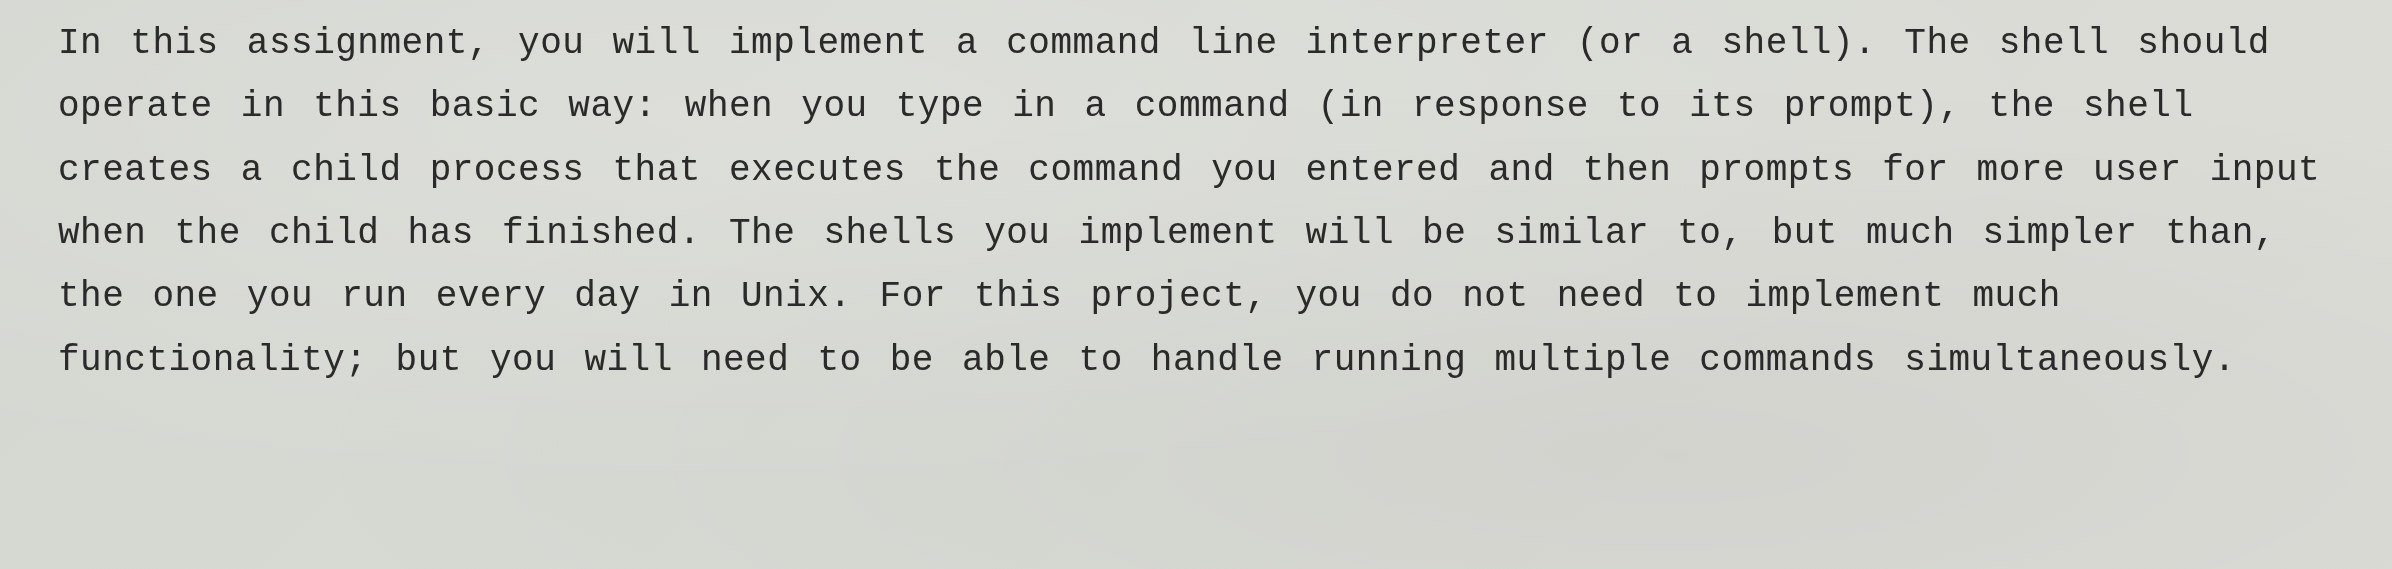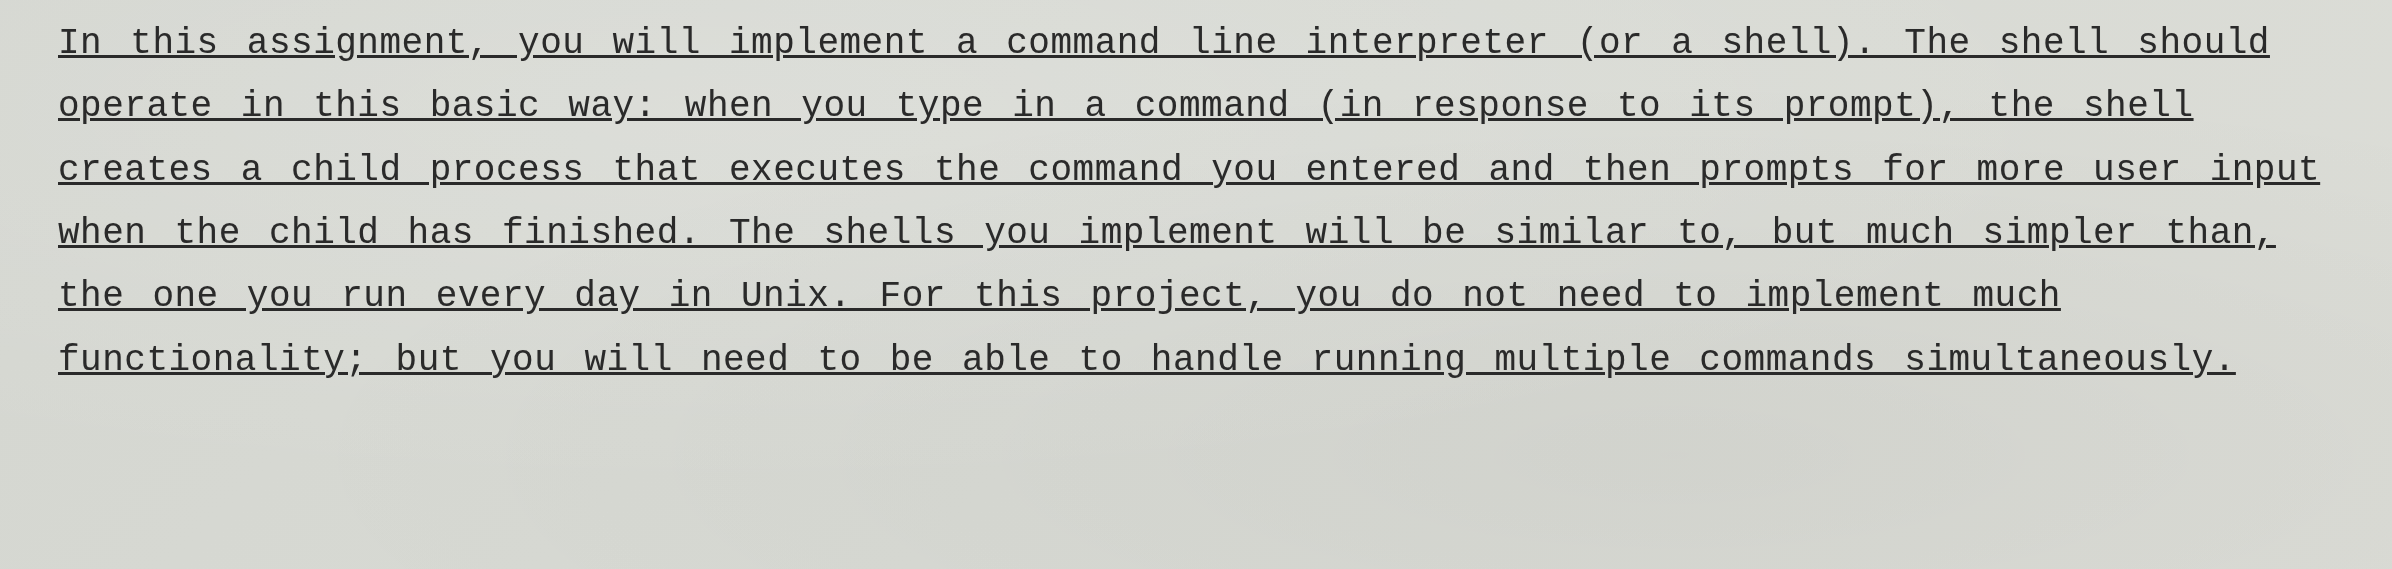--- a/index.html
+++ b/index.html
@@ -29,19 +29,18 @@
       background: radial-gradient(ellipse at 30% 20%, rgba(255,255,255,0.15) 0%, transparent 60%),
                   radial-gradient(ellipse at 70% 80%, rgba(0,0,0,0.04) 0%, transparent 60%);
       pointer-events: none;
     }
     .paragraph {
       letter-spacing: 0.5px;
       word-spacing: 6px;
       position: relative;
       z-index: 1;
       text-shadow: 0 0 1px rgba(0,0,0,0.1);
-      text-decoration: underline;
     }
   </style>
 </head>
 <body>
 
 <p class="paragraph">In this assignment, you will implement a command line interpreter (or a shell). The shell should operate in this basic way: when you type in a command (in response to its prompt), the shell creates a child process that executes the command you entered and then prompts for more user input when the child has finished. The shells you implement will be similar to, but much simpler than, the one you run every day in Unix. For this project, you do not need to implement much functionality; but you will need to be able to handle running multiple commands simultaneously.</p>
 
 </body></html>

